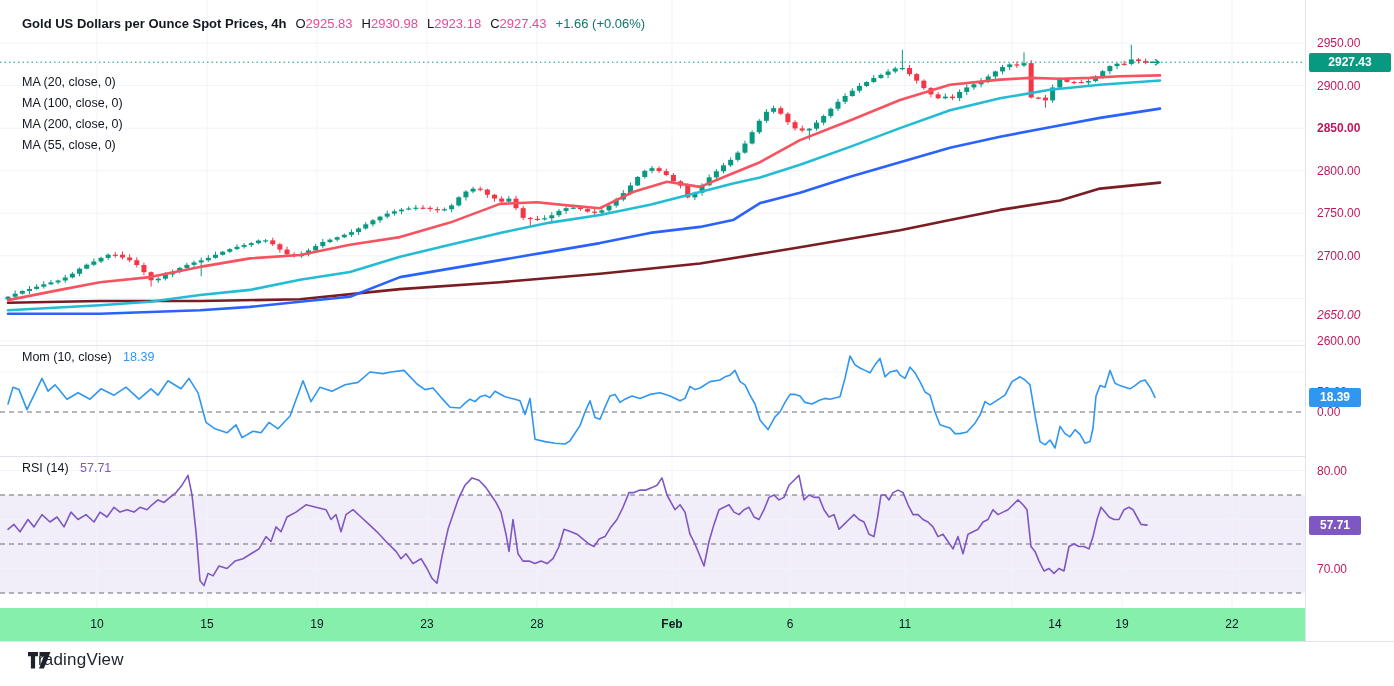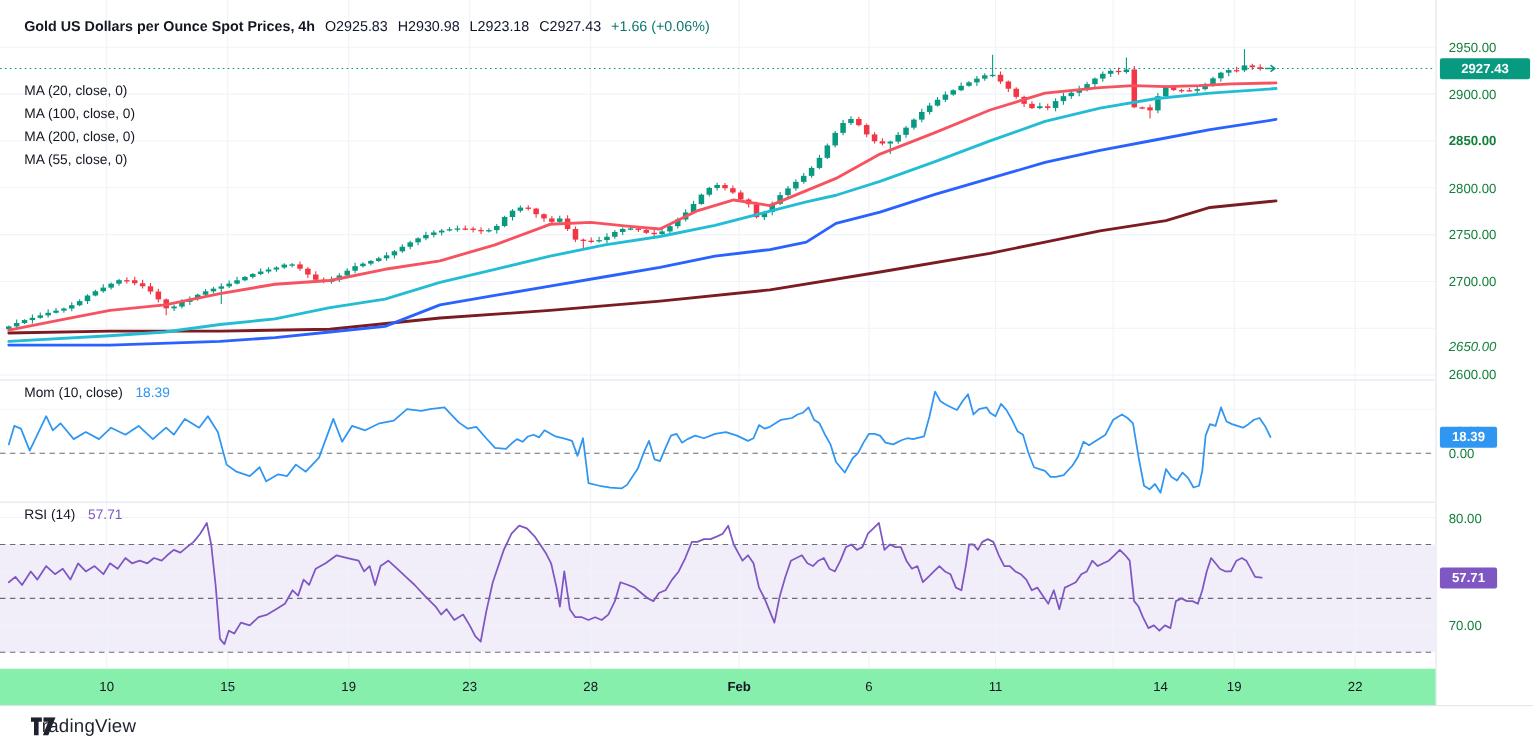--- a/index.html
+++ b/index.html
@@ -3,28 +3,28 @@
 <meta charset="utf-8">
 <style>
   html,body{margin:0;padding:0;background:#ffffff;}
   #app{position:relative;width:1394px;height:686px;background:#fff;overflow:hidden;
        font-family:"Liberation Sans","DejaVu Sans",sans-serif;color:#131722;}
   svg{position:absolute;left:0;display:block;}
   .sep{position:absolute;background:#e0e3eb;}
   .hdr{position:absolute;left:22px;top:16px;font-size:13px;white-space:nowrap;z-index:5;}
   .hdr b{font-weight:700;}
   .hdr .ltr{color:#131722;margin-left:9px;}
-  .hdr .val{color:#0f172a;}
+  .hdr .val{color:#ec4899;}
   .hdr .chg{color:#0f766e;margin-left:9px;}
   .legend{position:absolute;left:22px;top:44px;z-index:5;font-size:12.5px;margin-top:28px;}
   .legend div{height:21px;line-height:21px;}
   .plabel{position:absolute;left:22px;font-size:12.5px;z-index:5;white-space:nowrap;}
   .plabel .pv{margin-left:8px;font-weight:400;}
   .axis{position:absolute;left:1305px;top:0;width:89px;height:641px;background:#fff;border-left:1px solid #dfe3eb;}
-  .tick{position:absolute;left:11px;font-size:12px;color:#15803d;transform:translateY(-50%);white-space:nowrap;}
+  .tick{position:absolute;left:11px;font-size:12px;color:#be185d;transform:translateY(-50%);white-space:nowrap;}
   .badge{position:absolute;left:3px;height:19px;line-height:19px;border-radius:2px;color:#fff;
          font-size:12px;font-weight:700;text-align:center;z-index:6;}
   .taxis{position:absolute;top:608px;left:0;width:1305px;height:33px;background:#86efac;}
   .tlabel{position:absolute;top:9px;transform:translateX(-50%);font-size:12px;color:#131722;}
   .tlabel.bold{font-weight:700;}
   #logo{position:absolute;left:28px;top:650px;display:flex;align-items:center;gap:7px;z-index:5;}
   #logo .txt{font-size:17px;color:#1e222d;letter-spacing:.2px;}
 </style>
 </head>
 <body>

